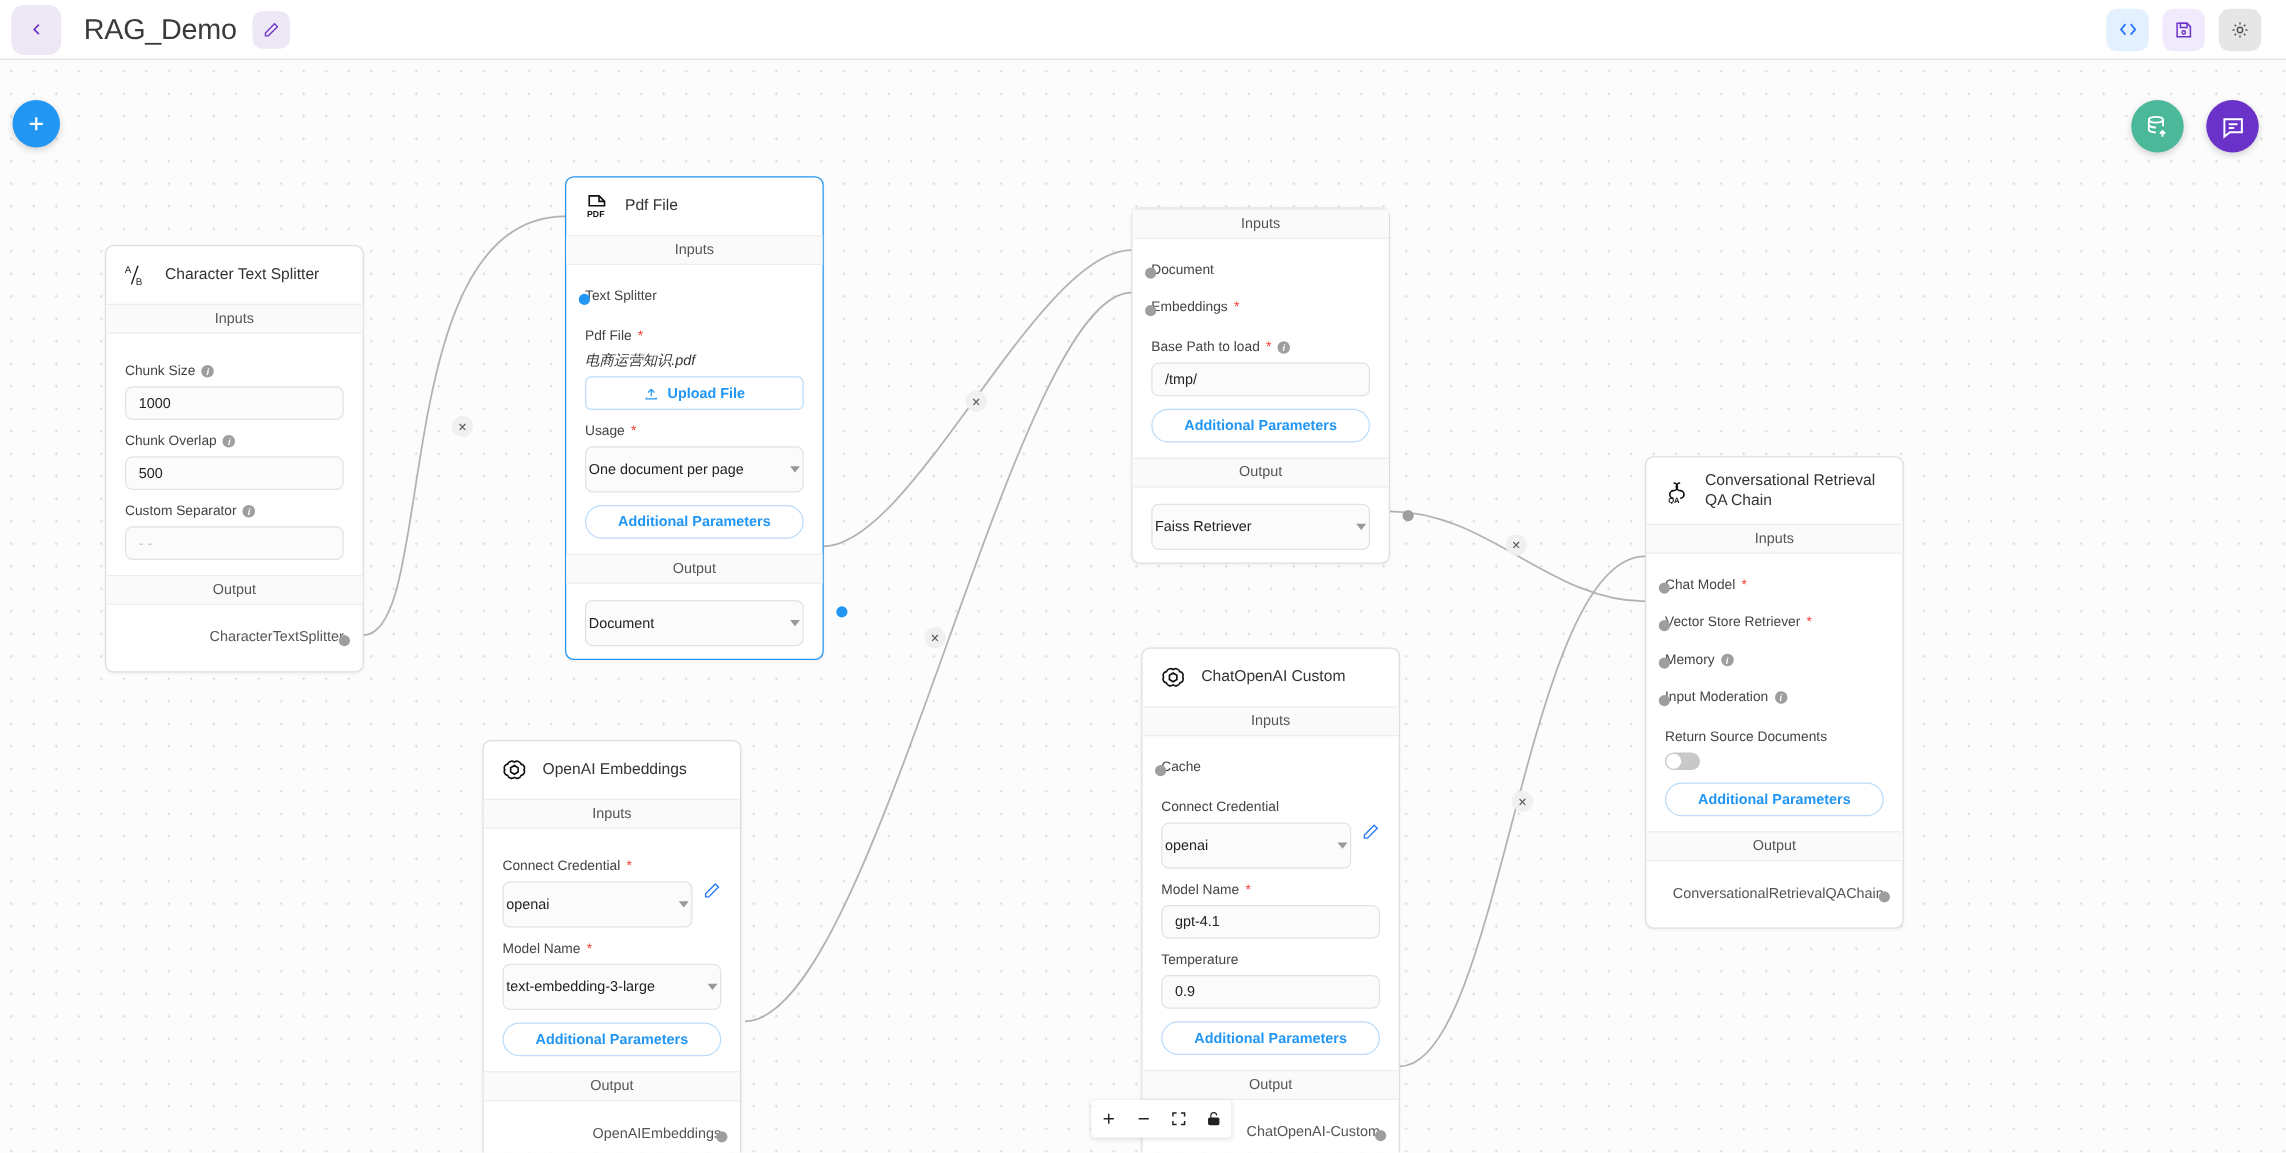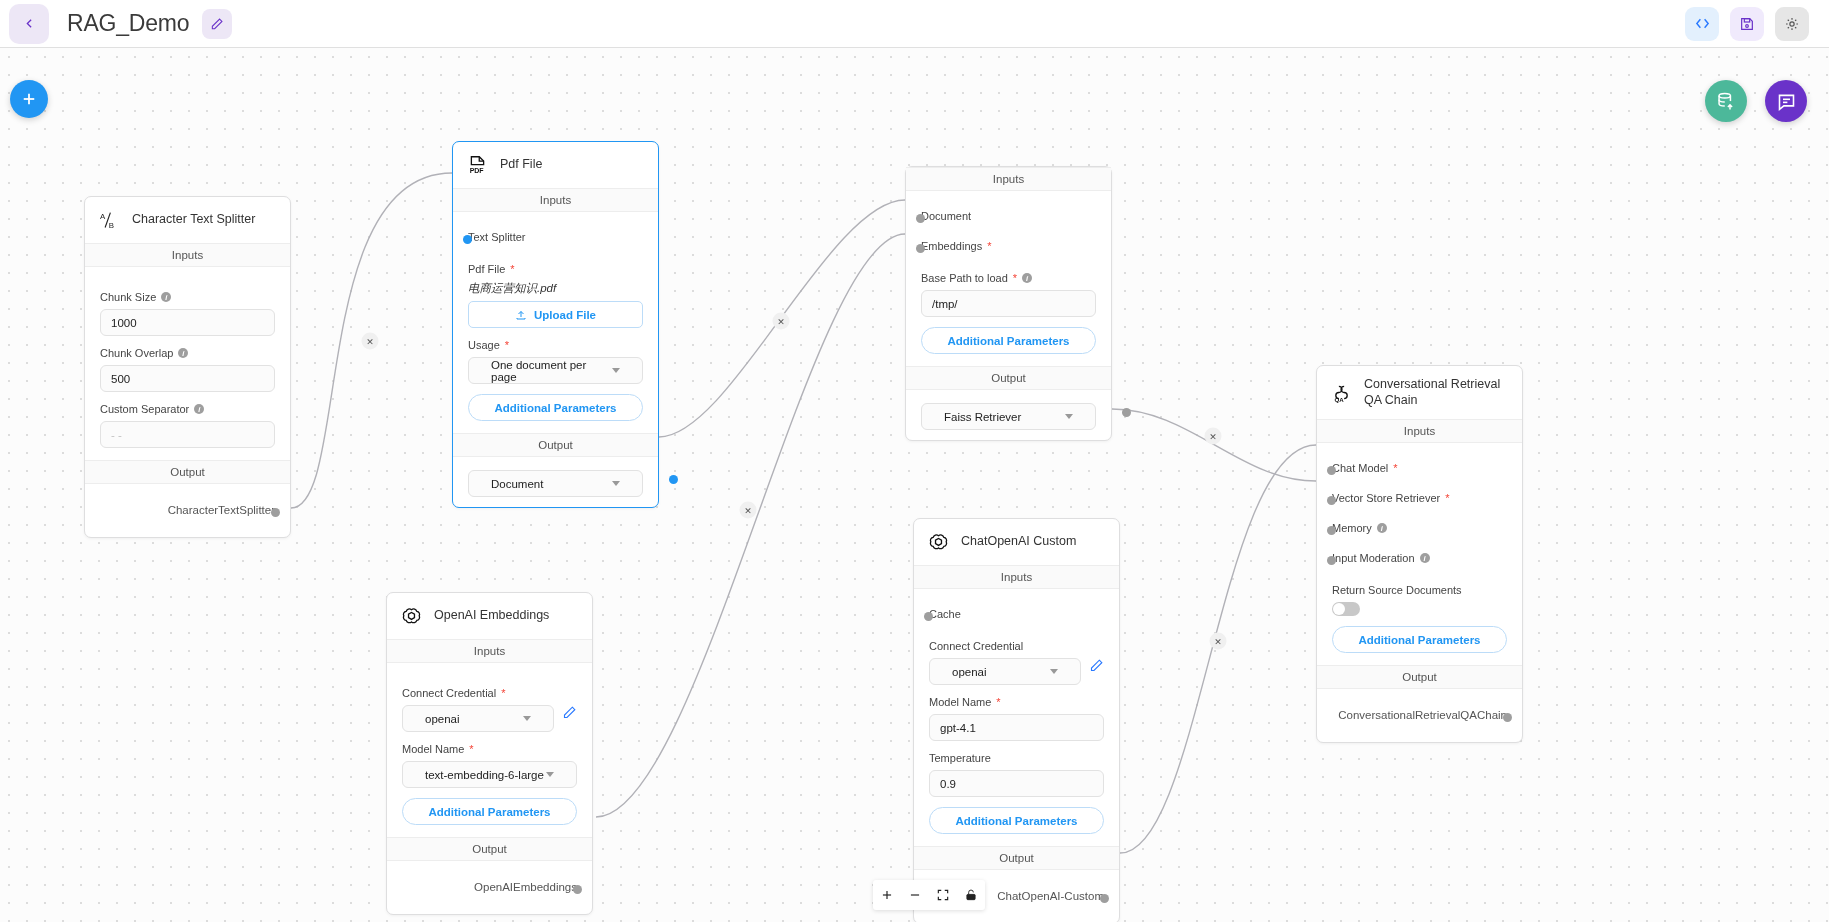--- a/index.html
+++ b/index.html
@@ -85,23 +85,23 @@
     color: #fff; font-size: 7.5px; font-weight: bold; font-style: italic;
   }
 
   .inp {
     width: 100%; height: 27px; border: 1px solid #e2e2e2; border-radius: 6px;
     background: #fbfbfb; font-size: 11.5px; color: #222;
     padding: 0 10px; display: flex; align-items: center; cursor: text;
   }
   .inp.ph { color: #c2c2c2; }
   .select {
-    width: 100%; height: 27px; border: 1px solid #e2e2e2; border-radius: 6px;
+    width: 100%; height: 37px; border: 1px solid #e2e2e2; border-radius: 6px;
     background: #fbfbfb; font-size: 11.5px; color: #222;
-    padding: 0 22px; display: flex; align-items: center; justify-content: space-between;
+    padding: 0 2px; display: flex; align-items: center; justify-content: space-between;
     cursor: pointer;
   }
   .caret { border-left: 4px solid transparent; border-right: 4px solid transparent; border-top: 5px solid #999; }
   .btn-outline {
     width: 100%; height: 27px; border: 1px solid #bcdcf8; border-radius: 14px;
     background: #fff; color: #2196f3; font-size: 11.5px; font-weight: bold;
     display: flex; align-items: center; justify-content: center; cursor: pointer;
     margin-top: 10px;
   }
   .btn-upload {
@@ -350,21 +350,21 @@
           </div>
           <svg width="15" height="15" viewBox="0 0 24 24" fill="none" stroke="#2979ff" stroke-width="1.8">
             <path d="M16.5 3.5l4 4L8 20H4v-4z"></path>
           </svg>
         </div>
         <div class="param-label">
           <span>Model Name</span>
           <span class="req">*</span>
         </div>
         <div class="select">
-          <span>text-embedding-6-large</span>
+          <span>text-embedding-3-large</span>
           <span class="caret"></span>
         </div>
         <div class="btn-outline">Additional Parameters</div>
       </div>
       <div class="section-bar">Output</div>
       <div class="node-body tight">
         <div class="out-row">
           <span>OpenAIEmbeddings</span>
           <span class="socket right" style="top:15px;"></span>
         </div>

